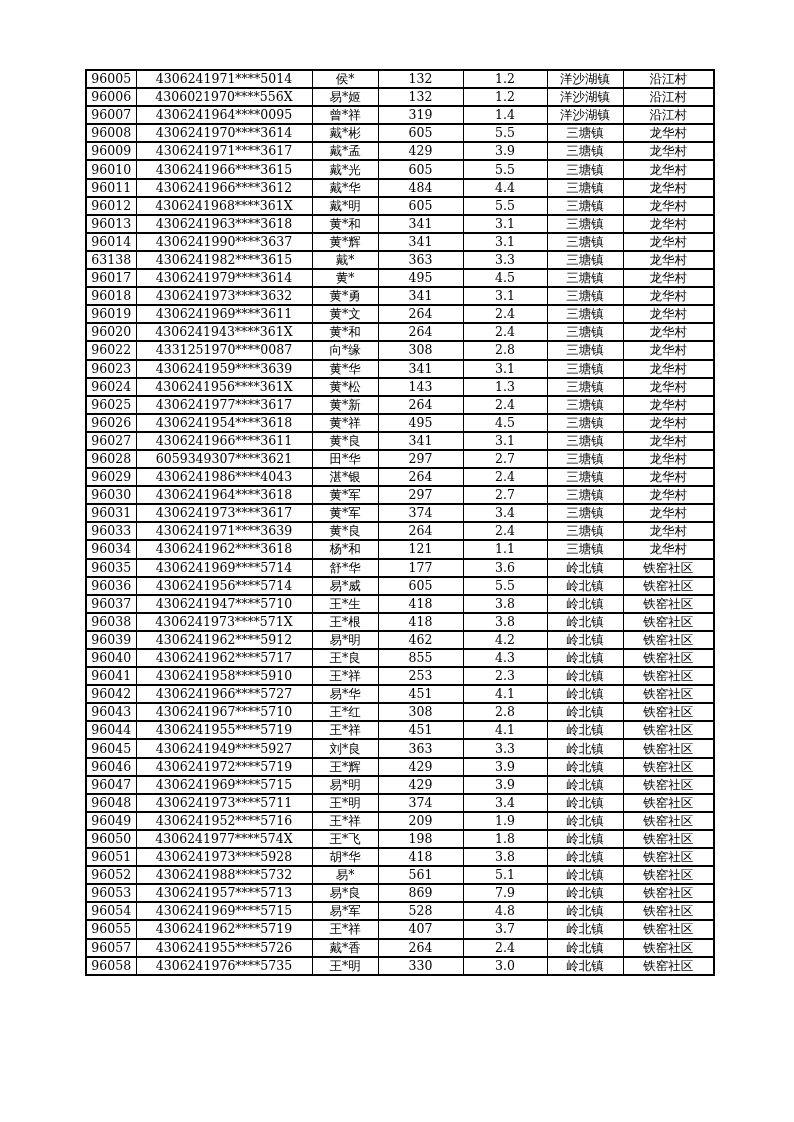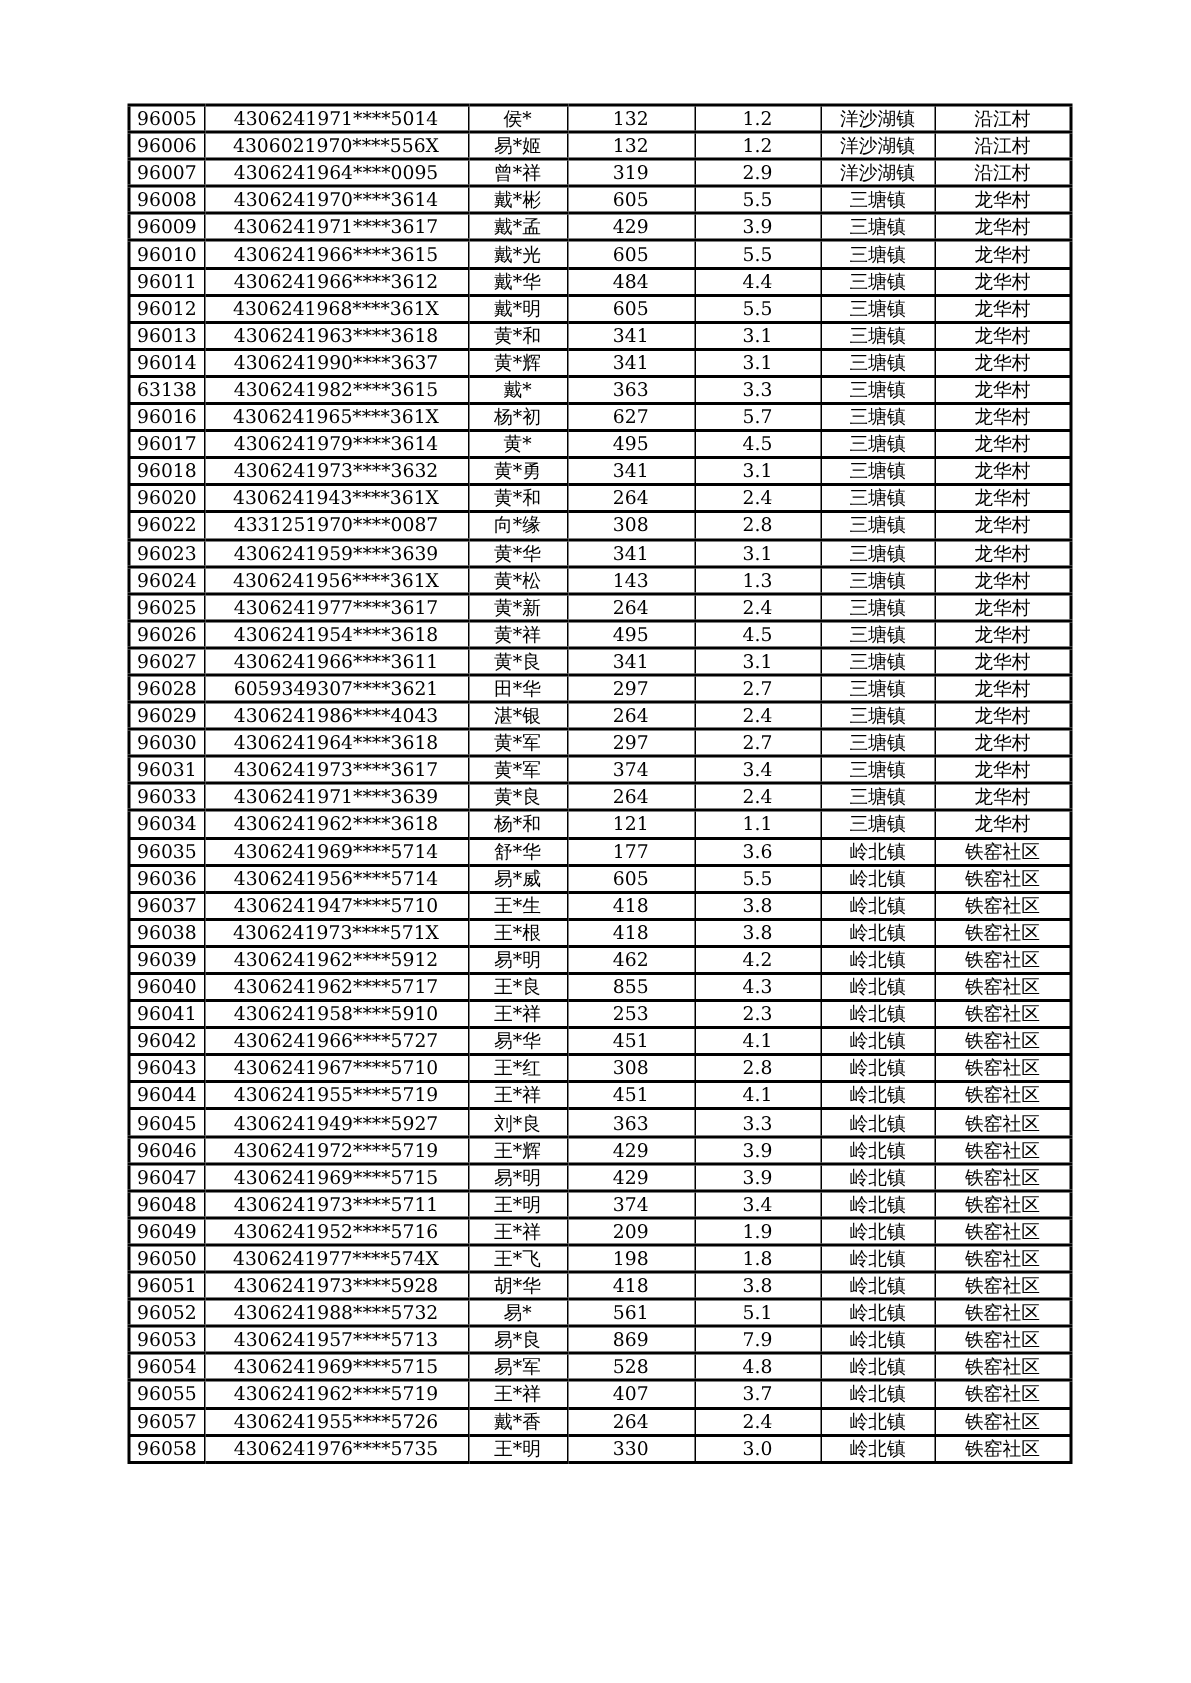--- a/index.html
+++ b/index.html
@@ -86,21 +86,21 @@
           <td>132</td>
           <td>1.2</td>
           <td>洋沙湖镇</td>
           <td>沿江村</td>
         </tr>
         <tr>
           <td>96007</td>
           <td>4306241964****0095</td>
           <td>曾*祥</td>
           <td>319</td>
-          <td>2.9</td>
+          <td>1.4</td>
           <td>洋沙湖镇</td>
           <td>沿江村</td>
         </tr>
         <tr>
           <td>96008</td>
           <td>4306241970****3614</td>
           <td>戴*彬</td>
           <td>605</td>
           <td>5.5</td>
           <td>三塘镇</td>
@@ -163,47 +163,47 @@
         <tr>
           <td>63138</td>
           <td>4306241982****3615</td>
           <td>戴*</td>
           <td>363</td>
           <td>3.3</td>
           <td>三塘镇</td>
           <td>龙华村</td>
         </tr>
         <tr>
-          <td>96016</td>
-          <td>4306241965****361X</td>
-          <td>杨*初</td>
-          <td>627</td>
-          <td>5.7</td>
-          <td>三塘镇</td>
-          <td>龙华村</td>
-        </tr>
-        <tr>
           <td>96017</td>
           <td>4306241979****3614</td>
           <td>黄*</td>
           <td>495</td>
           <td>4.5</td>
           <td>三塘镇</td>
           <td>龙华村</td>
         </tr>
         <tr>
           <td>96018</td>
           <td>4306241973****3632</td>
           <td>黄*勇</td>
           <td>341</td>
           <td>3.1</td>
           <td>三塘镇</td>
           <td>龙华村</td>
         </tr>
         <tr>
+          <td>96019</td>
+          <td>4306241969****3611</td>
+          <td>黄*文</td>
+          <td>264</td>
+          <td>2.4</td>
+          <td>三塘镇</td>
+          <td>龙华村</td>
+        </tr>
+        <tr>
           <td>96020</td>
           <td>4306241943****361X</td>
           <td>黄*和</td>
           <td>264</td>
           <td>2.4</td>
           <td>三塘镇</td>
           <td>龙华村</td>
         </tr>
         <tr>
           <td>96022</td>

